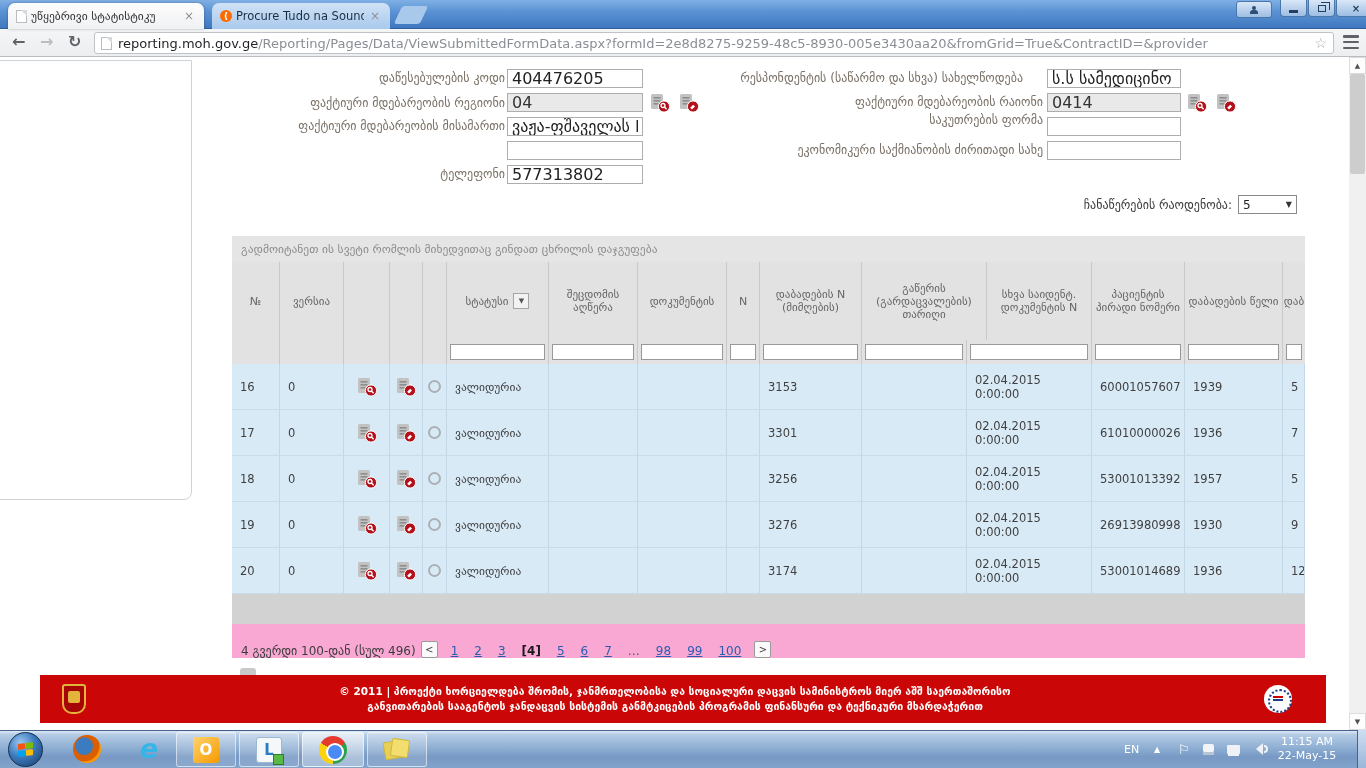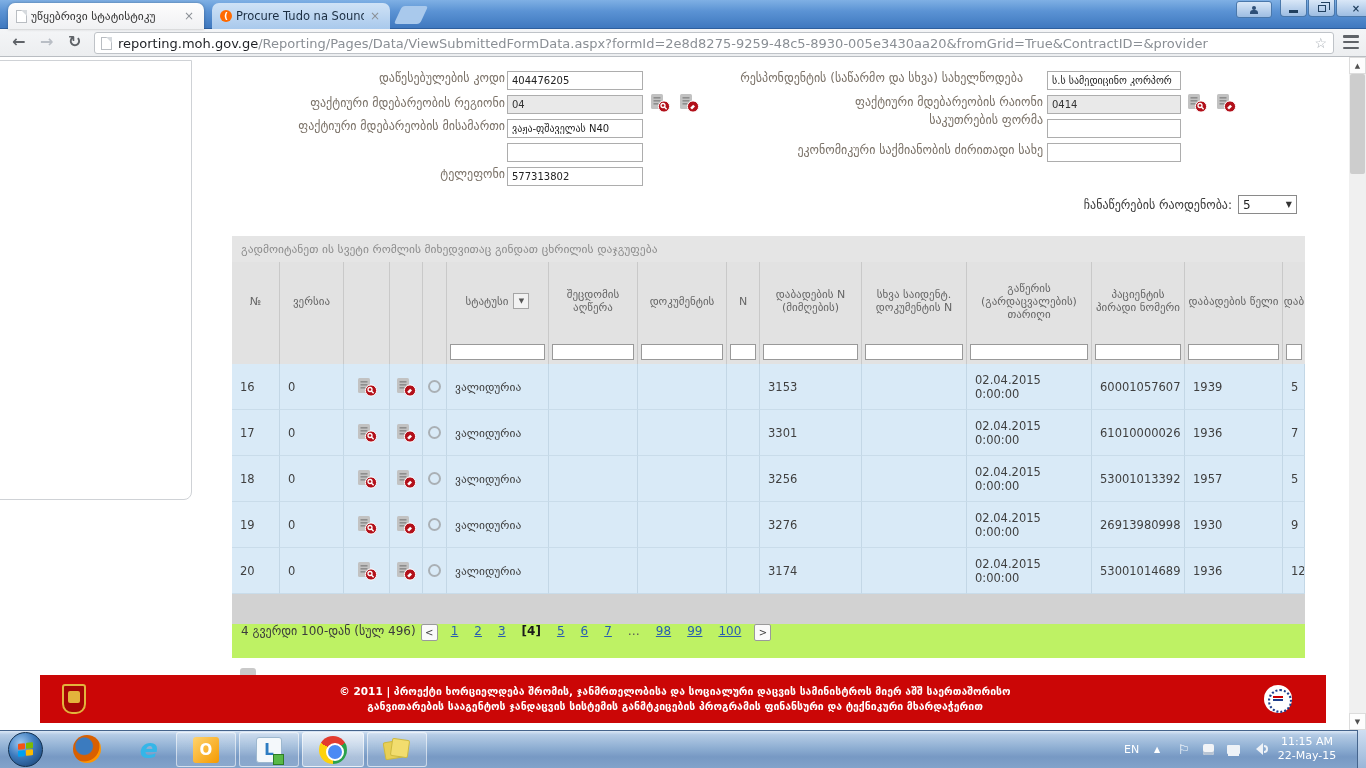--- a/index.html
+++ b/index.html
@@ -50,21 +50,21 @@
   .url-host { color:#1f2125; margin-left:6px; }
   .url-path { color:#8a8f95; flex:1; overflow:hidden; }
   .star { color:#a7adb4; font-size:14px; margin-left:4px; }
   .menu-ico { left:1343px; top:35px; width:16px; height:14px; display:flex; flex-direction:column; justify-content:space-between; }
   .menu-ico span { height:2.5px; background:#5f6368; border-radius:1px; }
 
   
   .left-panel { left:-4px; top:60px; width:196px; height:440px; background:#fff; border:1px solid #cfd2d6;
     border-radius:0 0 8px 0; }
   .flabel { font-size:12px; color:#7b7268; text-align:right; line-height:19px; height:19px; white-space:nowrap; }
-  .finput { height:19px; border:1px solid #adadad; background:#fff; font-size:10px; padding:0 4px;
+  .finput { height:19px; border:1px solid #adadad; background:#fff; font-size:16px; padding:0 4px;
     font-family:"DejaVu Sans",sans-serif; color:#222; width:100%; }
   .finput:disabled { background:#e9e9e9; color:#333; }
   .doc-icon { width:22px; height:20px; }
   .recbox { display:flex; align-items:center; }
   .reclabel { font-size:12px; color:#3c3c3c; margin-right:6px; }
   .recselect { width:59px; height:19px; border:1px solid #8a8a8a; background:#fff; font-size:12px;
     display:flex; align-items:center; padding:0 4px; justify-content:space-between; color:#222; }
   .recselect .dd { font-size:8px; color:#333; }
 
   .hintbar { left:232px; top:236px; width:1073px; height:26px; background:#e5e5e5; color:#8d8d8d;
@@ -84,21 +84,21 @@
   .frow input { width:100%; height:16px; border:1px solid #999; background:#fff; }
   .c0{width:48px;} .c1{width:64px;} .c2{width:46px;} .c3{width:33px;} .c4{width:24px;}
   .c5{width:102px;} .c6{width:89px;} .c7{width:89px;} .c8{width:33px;} .c9{width:102px;}
   .c10{width:105px;} .c11{width:125px;} .c12{width:93px;} .c13{width:98px;} .c14{width:22px; border-right:none;}
   .hdd { width:16px; height:16px; background:#f2f2f2; border:1px solid #a5a5a5; font-size:7px; color:#555;
     display:inline-flex; align-items:center; justify-content:center; margin-left:5px; flex:0 0 auto; }
   .radio { width:13px; height:13px; border:2px solid #aab0b5; border-radius:50%; background:transparent; }
   .gridfoot { left:232px; top:594px; width:1073px; height:30px; background:#d2d2d2; }
 
   
-  .pager { left:232px; top:624px; width:1073px; height:34px; background:#bef264; display:flex; align-items:flex-start;
+  .pager { left:232px; top:624px; width:1073px; height:34px; background:#f9a8d4; display:flex; align-items:flex-end;
     font-size:12px; color:#3c3c3c; padding-left:9px; }
   .pg-btn { width:17px; height:17px; border:1px solid #9a9a9a; background:#fafafa; border-radius:2px;
     display:inline-flex; align-items:center; justify-content:center; font-size:10px; color:#444; margin:0 5px; }
   .pg-link { color:#2a5db0; text-decoration:underline; margin:0 8px; }
   .pg-current { color:#1a1a1a; font-weight:bold; margin:0 8px; }
   .pg-dots { color:#555; margin:0 8px; text-decoration:none; }
 
   .cuticon { left:240px; top:668px; width:16px; height:10px; background:#c9c9c9; border-radius:3px 3px 0 0; }
 
   
@@ -295,22 +295,22 @@
       <div class="gcell c5">
           <span>სტატუსი</span>
           <span class="hdd">
             <span>▼</span>
           </span>
         </div>
       <div class="gcell c6">შეცდომის აღწერა</div>
       <div class="gcell c7">დოკუმენტის</div>
       <div class="gcell c8">N</div>
       <div class="gcell c9">დაბადების N (მიმღების)</div>
+      <div class="gcell c11">გაწერის (გარდაცვალების) თარიღი</div>
       <div class="gcell c10">სხვა საიდენტ. დოკუმენტის N</div>
-      <div class="gcell c11">გაწერის (გარდაცვალების) თარიღი</div>
       <div class="gcell c12">პაციენტის პირადი ნომერი</div>
       <div class="gcell c13">დაბადების წელი</div>
       <div class="gcell c14">დაბ</div>
     </div>
 
     <div class="grow frow">
       <div class="gcell c0"></div>
         <div class="gcell c1"></div>
         <div class="gcell c2"></div>
       <div class="gcell c3"></div>

